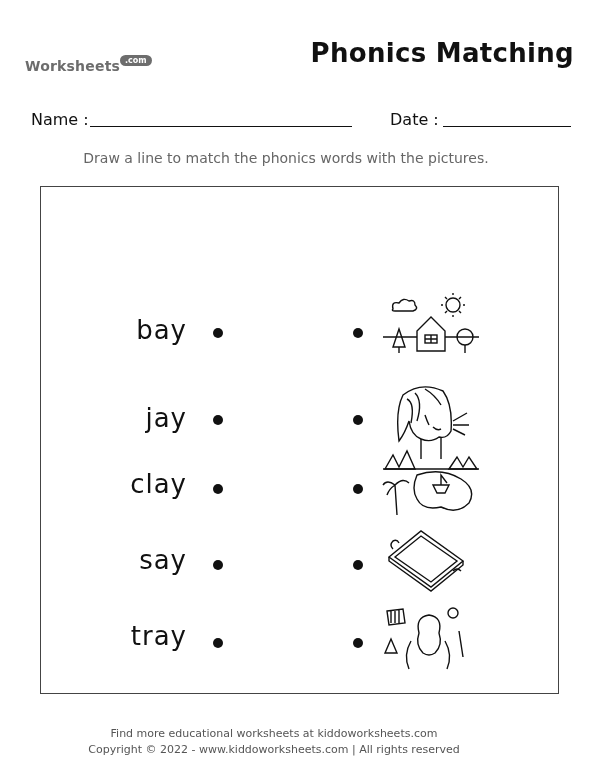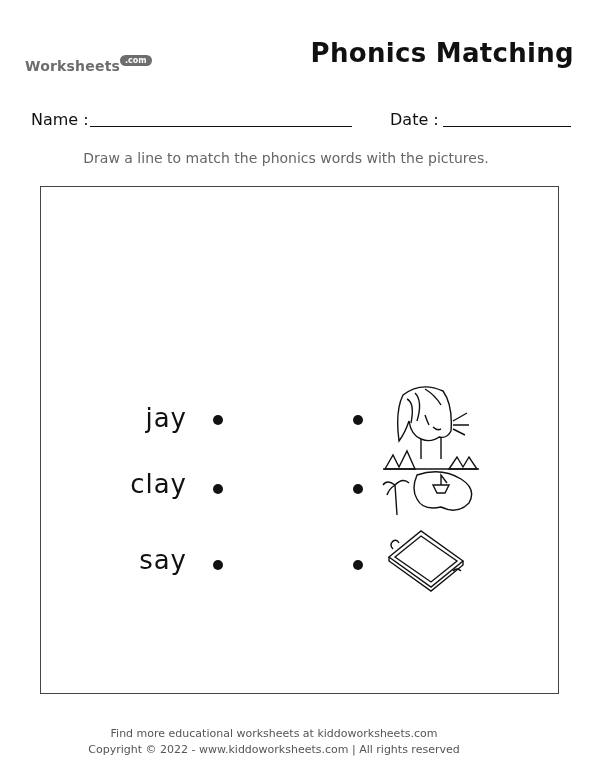--- a/index.html
+++ b/index.html
@@ -37,20 +37,37 @@
 <div class="name-label">Name :</div>
 <div class="name-line"></div>
 <div class="date-label">Date :</div>
 <div class="date-line"></div>
 
 <div class="instr">Draw a line to match the phonics words with the pictures.</div>
 
 <div class="box">
 
 
+  <div class="row" style="top:108px">
+    <div class="word" style="top:20px">bay</div>
+    <div class="dot dot-l" style="top:33px"></div>
+    <div class="dot dot-r" style="top:33px"></div>
+    <svg class="pic" style="top:-4px" viewBox="0 0 100 78" fill="none" stroke="#111" stroke-width="1.4">
+      <path d="M12 18 Q10 10 18 12 Q22 6 28 10 Q34 8 34 14 Q38 18 32 20 L14 20 Q10 20 12 18 Z"></path>
+      <circle cx="72" cy="14" r="7"></circle>
+      <path d="M72 2 V4 M72 24 V26 M60 14 H62 M82 14 H84 M64 6 L66 8 M80 6 L78 8 M64 22 L66 20 M80 22 L78 20"></path>
+      <path d="M36 40 L50 26 L64 40 V60 H36 Z"></path>
+      <rect x="44" y="44" width="12" height="8"></rect>
+        <path d="M50 44 V52 M44 48 H56"></path>
+      <path d="M2 46 H36 M64 46 H98"></path>
+      <path d="M18 38 L12 56 H24 Z M18 56 V62"></path>
+      <circle cx="84" cy="46" r="8"></circle>
+        <path d="M84 54 V62"></path>
+    </svg>
+  </div>
 
   <div class="row" style="top:198px">
     <div class="word" style="top:18px">jay</div>
     <div class="dot dot-l" style="top:30px"></div>
     <div class="dot dot-r" style="top:30px"></div>
     <svg class="pic" style="top:-4px" viewBox="0 0 100 78" fill="none" stroke="#111" stroke-width="1.4">
       <path d="M18 60 Q14 30 22 14 Q40 0 62 10 Q72 24 70 50 Q66 58 58 56 Q50 62 40 58 Q30 54 28 40 Q24 52 18 60 Z"></path>
       <path d="M26 18 Q34 22 30 42 M34 12 Q42 20 36 40 M44 8 Q54 14 60 24"></path>
       <path d="M44 34 Q46 40 48 44 M52 46 Q56 50 60 48"></path>
       <path d="M40 58 V78 M60 56 V78"></path>
@@ -78,16 +95,29 @@
     <div class="dot dot-r" style="top:31px"></div>
     <svg class="pic" style="top:-2px" viewBox="0 0 100 78" fill="none" stroke="#111" stroke-width="1.4">
       <path d="M8 30 L40 4 L82 34 L50 60 Z"></path>
       <path d="M14 30 L40 9 L76 34 L50 55 Z"></path>
       <path d="M8 30 V34 L50 64 L82 38 V34"></path>
       <path d="M12 22 Q8 18 12 14 Q16 12 18 16"></path>
       <path d="M72 44 Q76 40 80 44"></path>
     </svg>
   </div>
 
+  <div class="row" style="top:418px">
+    <div class="word" style="top:16px">tray</div>
+    <div class="dot dot-l" style="top:33px"></div>
+    <div class="dot dot-r" style="top:33px"></div>
+    <svg class="pic" style="top:-4px" viewBox="0 0 100 78" fill="none" stroke="#111" stroke-width="1.4">
+      <path d="M6 10 L22 8 L24 22 L8 24 Z M10 10 V22 M14 10 V22 M18 9 V22"></path>
+      <circle cx="72" cy="12" r="5"></circle>
+      <path d="M38 32 Q34 16 48 14 Q62 16 58 32 Q62 44 54 52 Q48 56 42 52 Q34 44 38 32 Z"></path>
+      <path d="M30 40 Q22 54 28 68 M64 40 Q72 54 66 68"></path>
+      <path d="M4 52 L10 38 L16 52 Z"></path>
+      <path d="M78 30 L82 56"></path>
+    </svg>
+  </div>
 </div>
 
 <div class="footer" style="top:727px">Find more educational worksheets at kiddoworksheets.com</div>
 <div class="footer" style="top:743px">Copyright © 2022 - www.kiddoworksheets.com  |  All rights reserved</div>
 
 </body></html>

